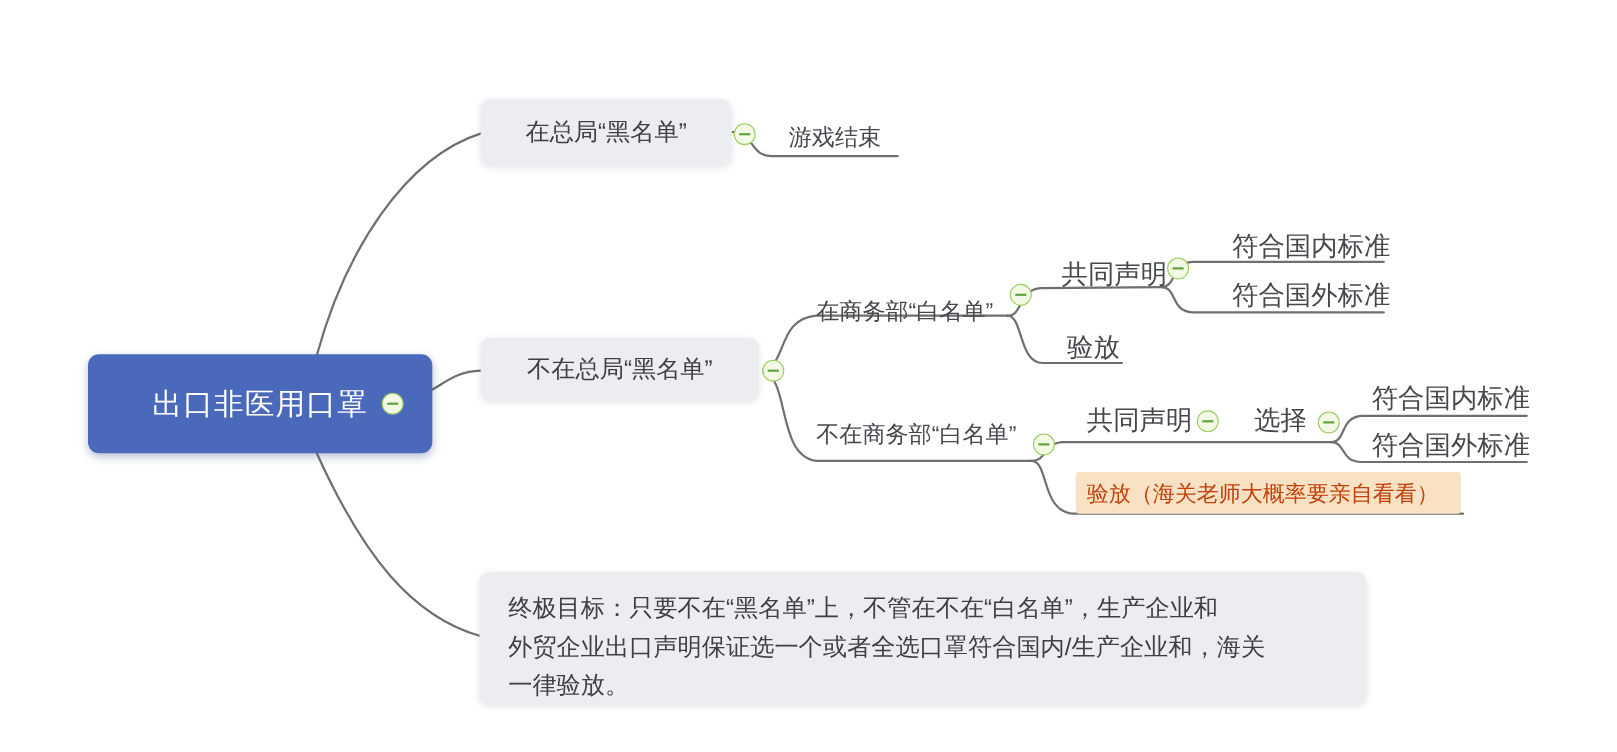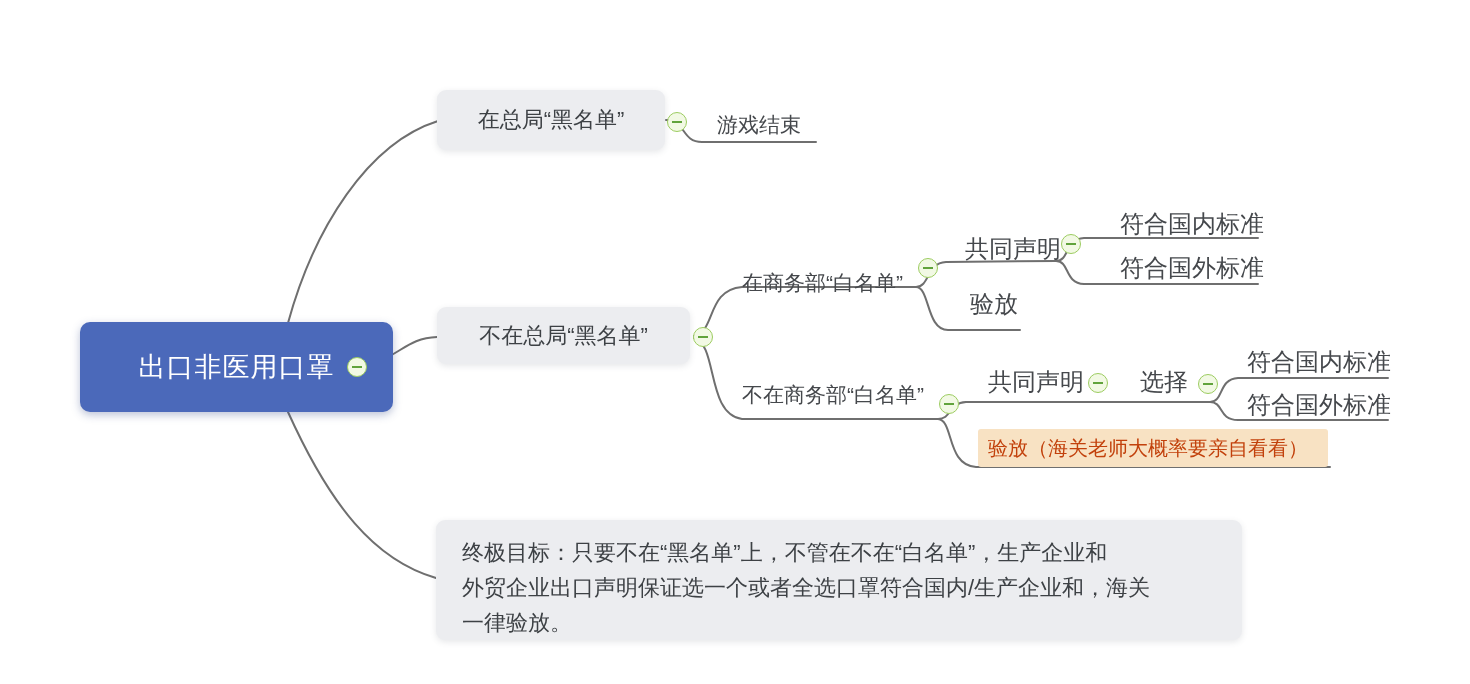--- a/index.html
+++ b/index.html
@@ -81,21 +81,21 @@
   <div class="label lv2" style="left:717px;top:111px;">游戏结束</div>
 
   <div class="label lv2" style="left:742px;top:257px;margin-top:12px;">在商务部“白名单”</div>
 
   <div class="label lv3" style="left:965px;top:233px;">共同声明</div>
 
   <div class="label lv3" style="left:1120px;top:208px;">符合国内标准</div>
 
   <div class="label lv3" style="left:1120px;top:252px;">符合国外标准</div>
 
-  <div class="label lv3" style="left:970px;top:288px;">验放</div>
+  <div class="label lv3" style="left:970px;top:300px;">验放</div>
 
   <div class="label lv2" style="left:742px;top:381px;">不在商务部“白名单”</div>
 
   <div class="label lv3" style="left:988px;top:366px;">共同声明</div>
 
   <div class="label lv3" style="left:1140px;top:366px;">选择</div>
 
   <div class="label lv3" style="left:1247px;top:346px;">符合国内标准</div>
 
   <div class="label lv3" style="left:1247px;top:389px;">符合国外标准</div>

